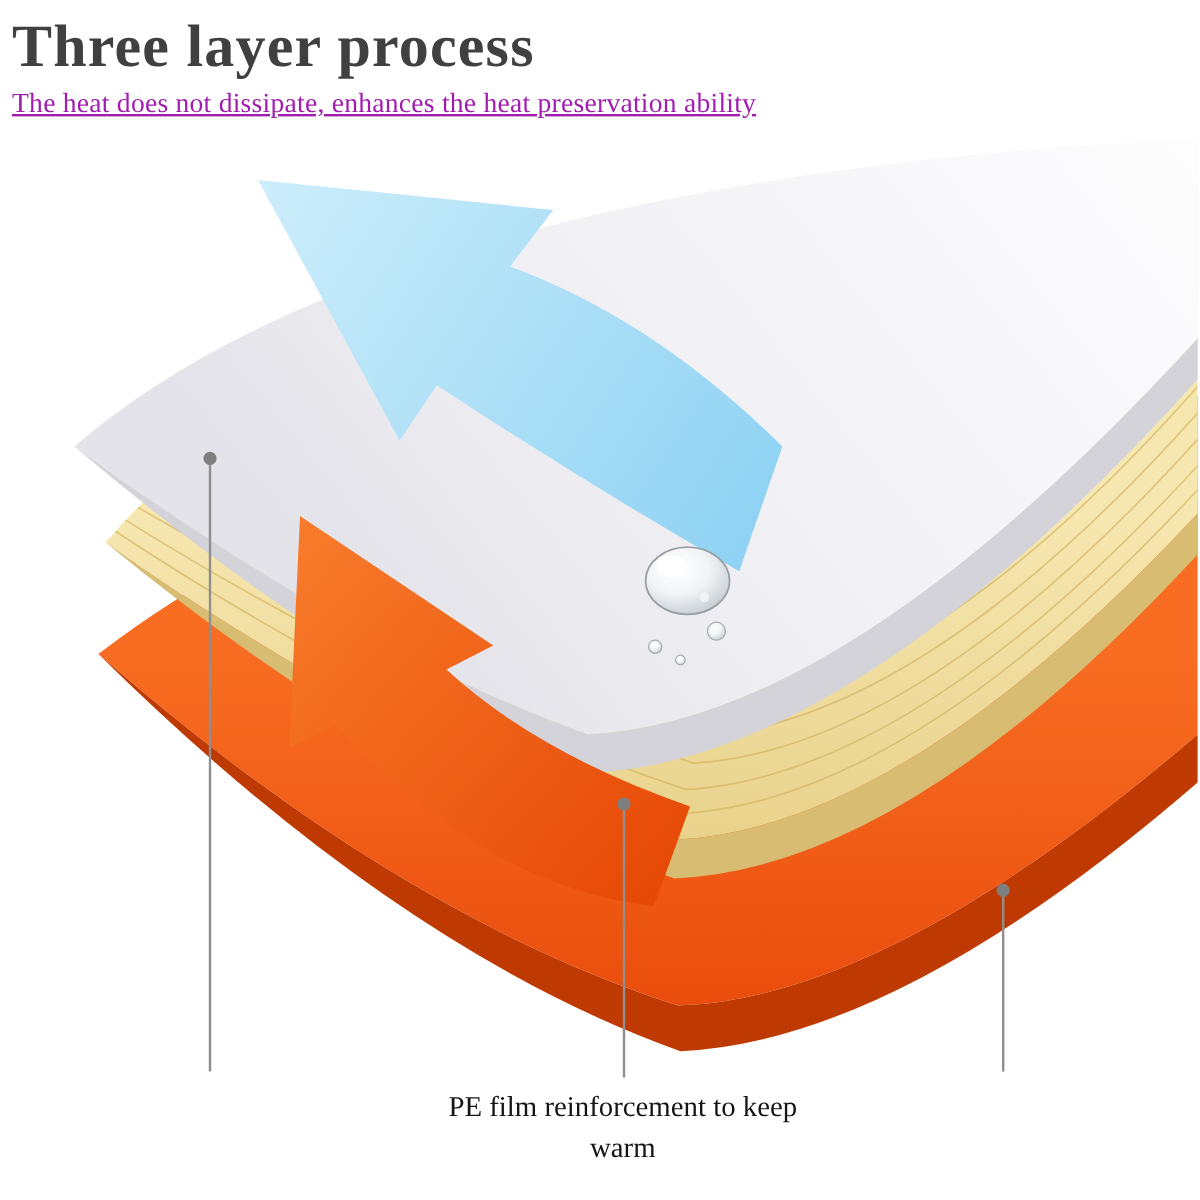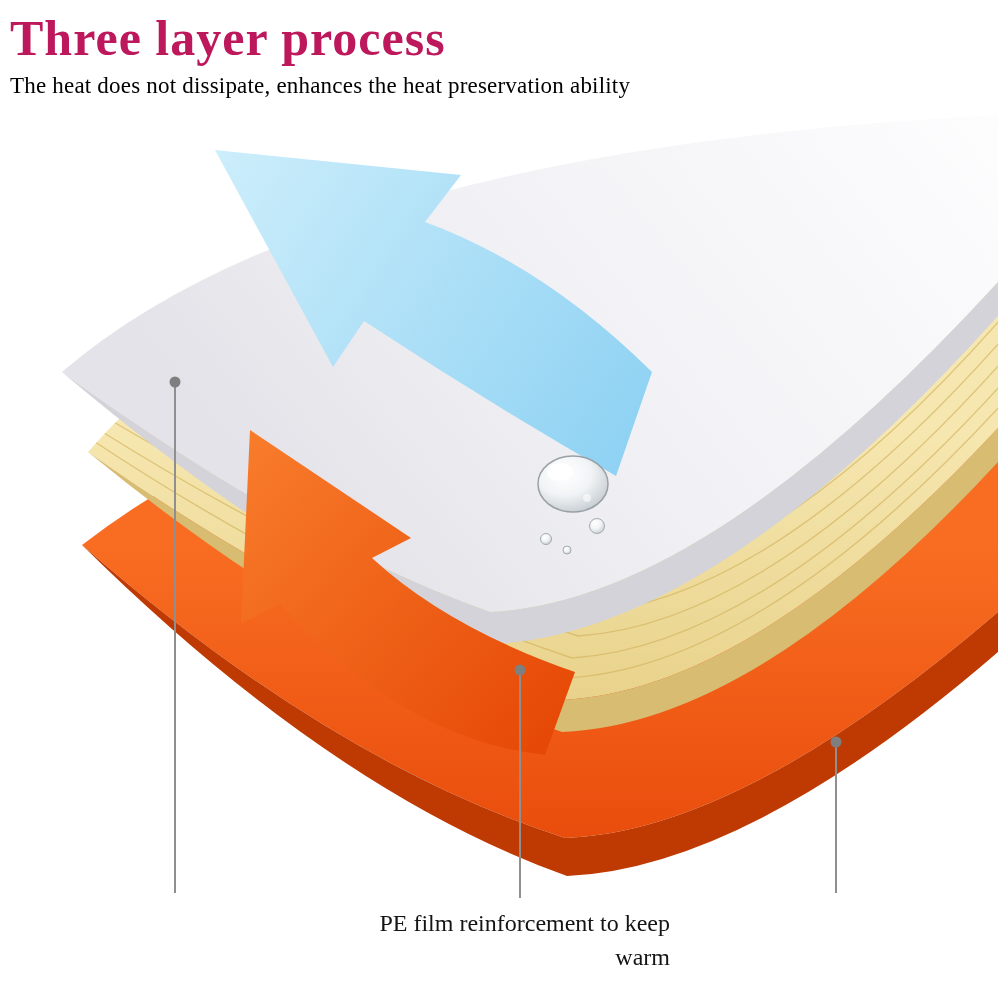--- a/index.html
+++ b/index.html
@@ -8,41 +8,42 @@
     font-family:"Liberation Serif", serif;
     background:#ffffff;
     position:relative;
     overflow:hidden;
   }
   .stage { position:absolute; inset:0; width:1000px; height:1000px; }
   .header { position:absolute; top:12px; left:10px; z-index:6; }
   .title {
     font-size:50px;
     font-weight:600;
-    color:#be185d;
+    color:#404040;
     letter-spacing:1px;
     line-height:1.05;
   }
   .subtitle {
     font-size:23px;
-    color:#000000;
+    color:#a21caf;
     margin-top:8px;
     letter-spacing:0.2px;
+    text-decoration:underline;
   }
   svg.diagram { position:absolute; inset:0; z-index:1; }
   .caption {
     position:absolute;
     text-align:center;
     font-size:24px;
     color:#141414;
     line-height:1.4;
     z-index:5;
   }
   #caption-0 { left:15px;  top:903px; width:315px; }
-  #caption-1 { left:368px; top:907px; width:302px;text-align:right; }
+  #caption-1 { left:368px; top:907px; width:302px; }
   #caption-2 { left:700px; top:907px; width:280px; }
 </style>
 </head>
 <body>
 
 <div class="stage">
 
   <div class="header">
     <h1 class="title">Three layer process</h1>
     <p class="subtitle">The heat does not dissipate, enhances the heat preservation ability</p>

